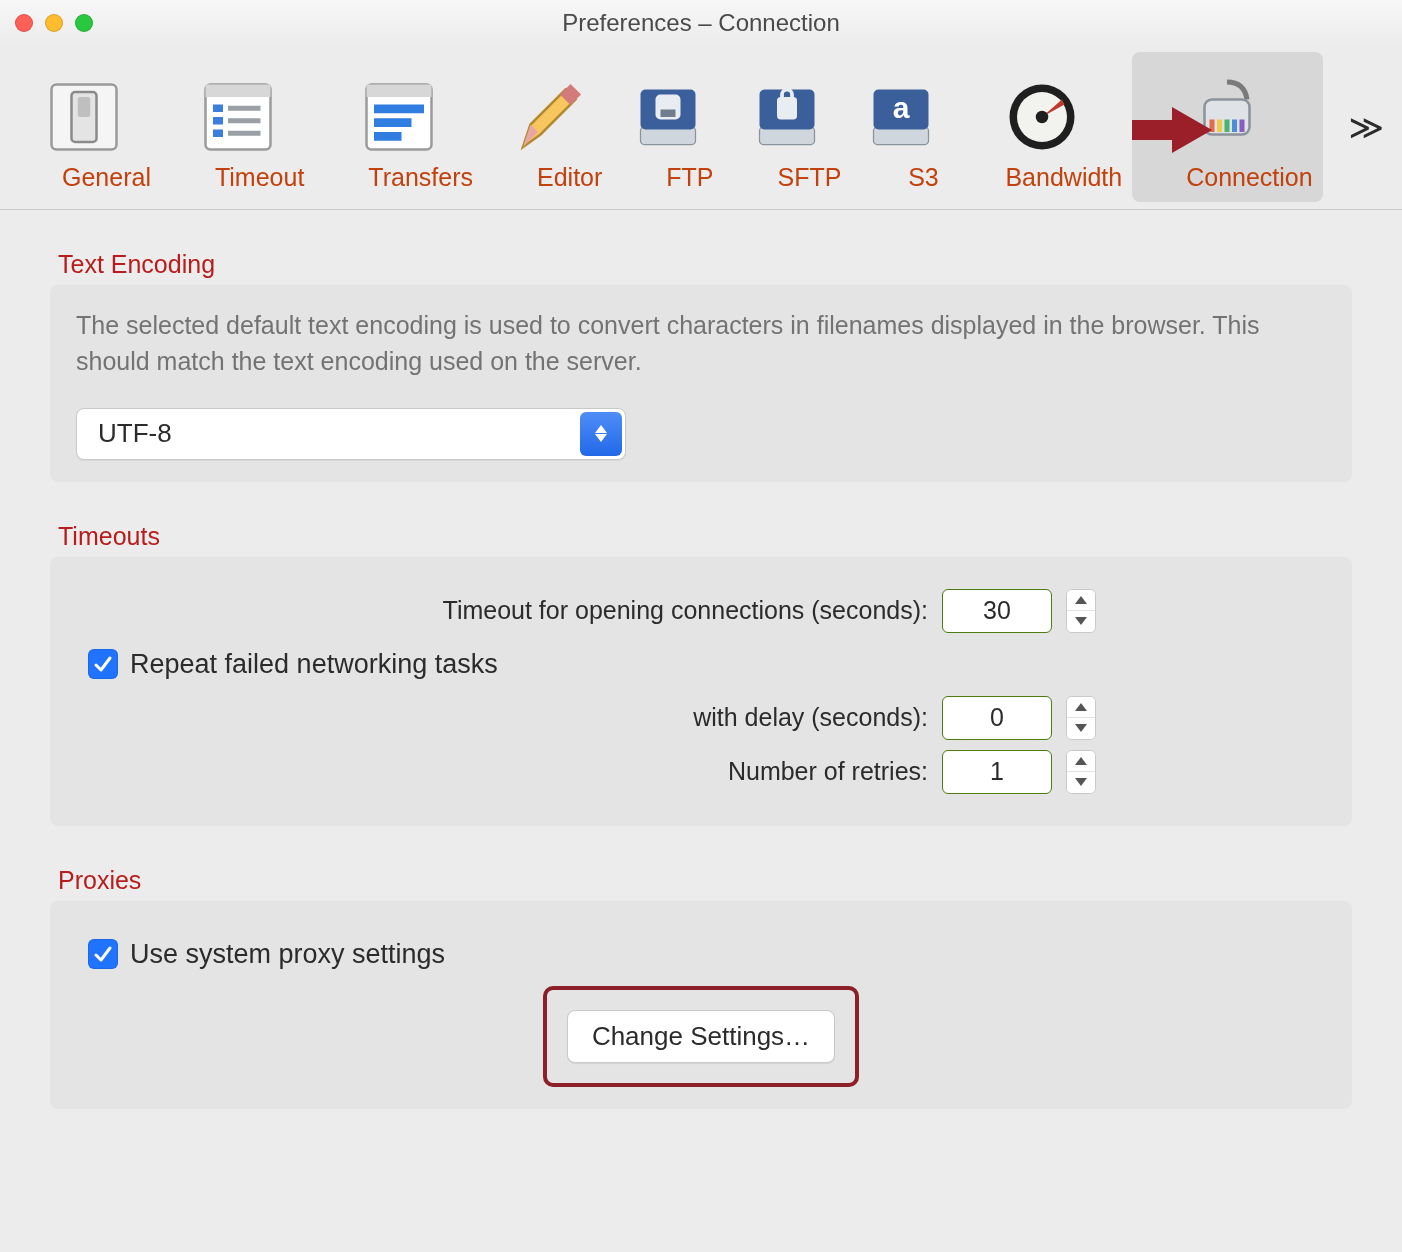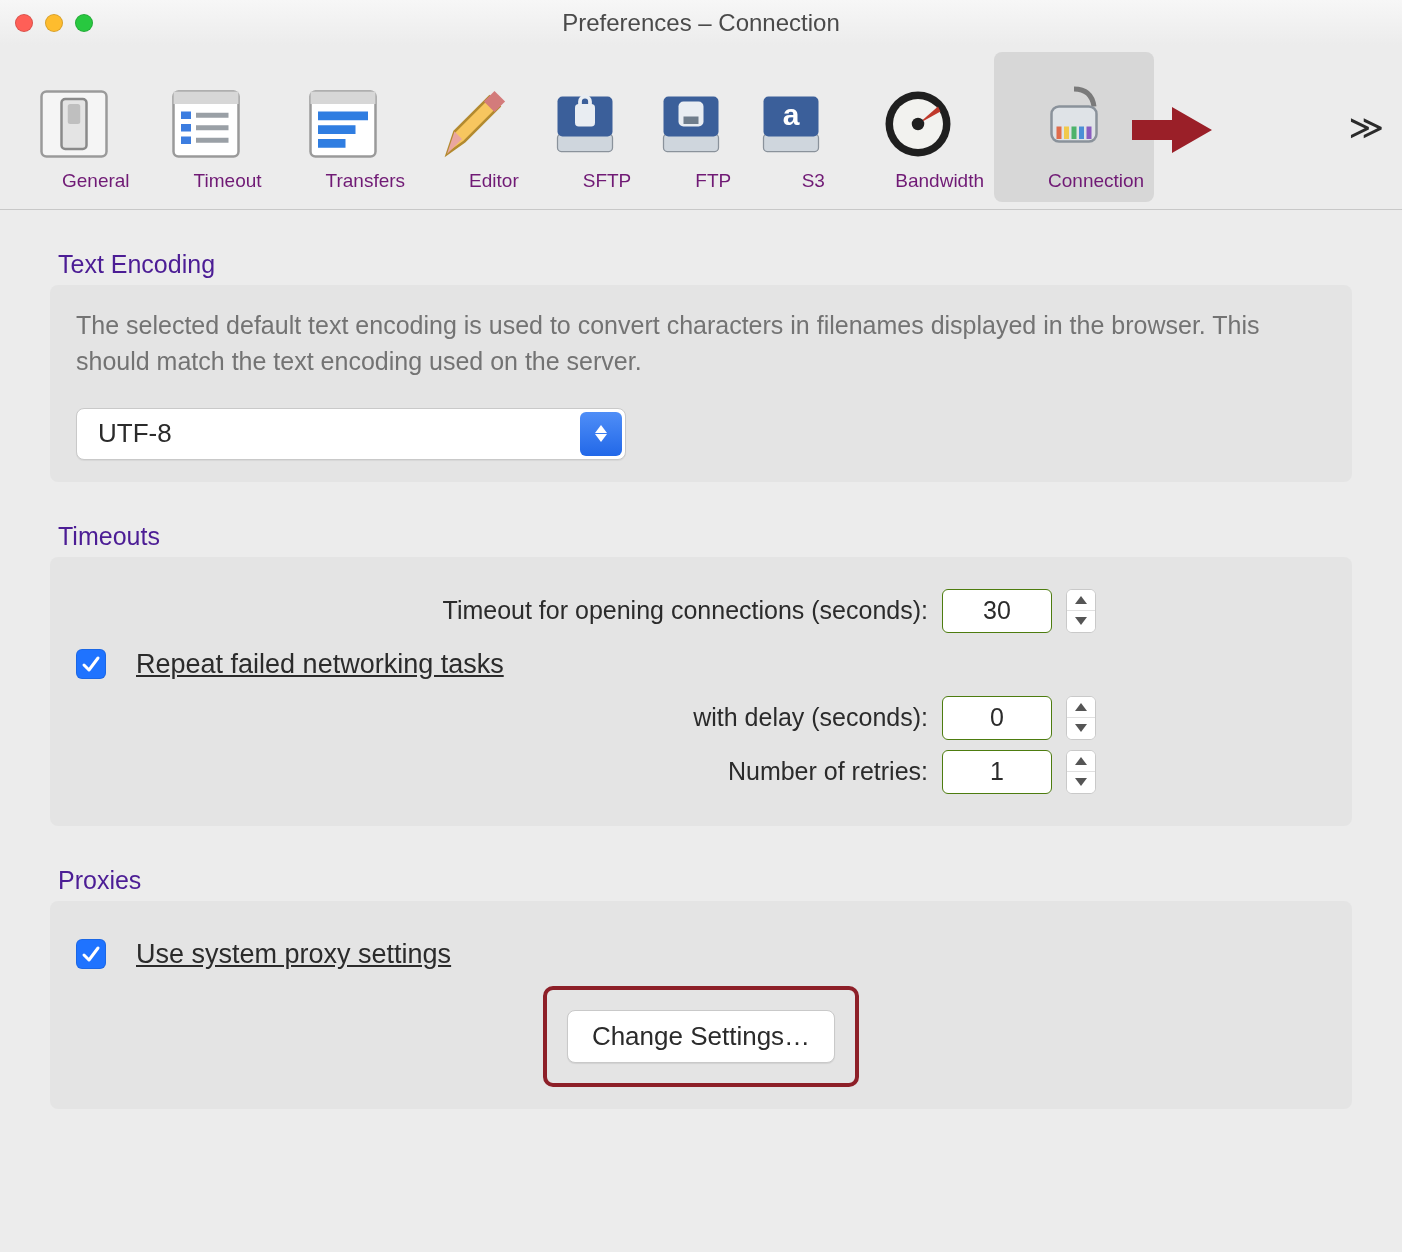--- a/index.html
+++ b/index.html
@@ -41,35 +41,35 @@
     flex-direction: column;
     align-items: center;
     justify-content: flex-end;
     padding: 8px 10px 10px 10px;
     border-radius: 8px;
     cursor: default;
     height: 150px;
     position: relative;
   }
   .toolbar-item.active { background: #d7d7d7; }
-  .toolbar-item .label { font-size: 19px; color: #701a75; margin-top: 6px; margin-left: 44px; }
+  .toolbar-item .label { font-size: 25px; color: #c2410c; margin-top: 6px; margin-left: 44px; }
   .toolbar-icon { width: 80px; height: 80px; display:flex; align-items:center; justify-content:center; }
   .overflow { position:absolute; right:18px; top:50%; transform:translateY(-50%); font-size:34px; color:#2b2b2b; }
   
   .arrow {
     position:absolute;
     right:190px;
     top:60px;
     width:80px;
     height:50px;
     pointer-events:none;
   }
   
   .content { padding: 40px 50px; }
-  .section-label { font-size: 25px; color: #4c1d95; margin-bottom: 6px; margin-left: 8px;}
+  .section-label { font-size: 25px; color: #b91c1c; margin-bottom: 6px; margin-left: 8px;}
   .group-box {
     background: #e4e4e4;
     border-radius: 8px;
     padding: 22px 26px;
     margin-bottom: 40px;
   }
   .description { font-size: 25px; color: #737373; line-height: 1.45; margin-bottom: 28px; }
   
   .popup {
     display:flex; align-items:center;
@@ -100,21 +100,21 @@
     display:flex; align-items:center; justify-content:center;
   }
   .stepper {
     width:30px; height:44px; display:flex; flex-direction:column;
     border:1px solid #c9c9c9; border-radius:6px; overflow:hidden; background:#fff;
   }
   .stepper button{ flex:1; border:none; background:#fff; display:flex; align-items:center; justify-content:center; }
   .stepper button:first-child{ border-bottom:1px solid #e0e0e0; }
   .stepper svg{ width:12px; height:8px; }
   
-  .checkbox-row { display:flex; align-items:center; gap:30px; margin: 16px 0; text-decoration: underline; }
+  .checkbox-row { display:flex; align-items:center; gap:12px; margin: 16px 12px; }
   .cbox {
     width:30px; height:30px; background:#1f73ff; border-radius:6px;
     display:flex; align-items:center; justify-content:center;
     box-shadow: inset 0 0 0 1px rgba(0,0,0,0.1);
   }
   .cbox svg { width:20px; height:20px; }
   .cbox-label{ font-size:27px; }
   
   .push-button {
     padding: 10px 24px;
@@ -193,37 +193,37 @@
         </svg>
     </div>
     <span class="label">Editor</span>
   </div>
 
   <div class="toolbar-item">
     <div class="toolbar-icon">
       <svg viewBox="0 0 64 64">
           <rect x="10" y="40" width="44" height="14" rx="3" fill="#cfd6dd" stroke="#8a929b"></rect>
           <rect x="10" y="10" width="44" height="32" rx="4" fill="#3b5f9a"></rect>
+          <rect x="22" y="14" width="20" height="20" rx="4" fill="#e9edf2"></rect>
+          <rect x="26" y="26" width="12" height="6" fill="#6f7d8c"></rect>
+        </svg>
+    </div>
+    <span class="label">FTP</span>
+  </div>
+
+  <div class="toolbar-item">
+    <div class="toolbar-icon">
+      <svg viewBox="0 0 64 64">
+          <rect x="10" y="40" width="44" height="14" rx="3" fill="#cfd6dd" stroke="#8a929b"></rect>
+          <rect x="10" y="10" width="44" height="32" rx="4" fill="#3b5f9a"></rect>
           <rect x="24" y="16" width="16" height="18" rx="3" fill="#e9edf2"></rect>
           <rect x="28" y="10" width="8" height="10" rx="4" fill="none" stroke="#e9edf2" stroke-width="3"></rect>
         </svg>
     </div>
     <span class="label">SFTP</span>
-  </div>
-
-  <div class="toolbar-item">
-    <div class="toolbar-icon">
-      <svg viewBox="0 0 64 64">
-          <rect x="10" y="40" width="44" height="14" rx="3" fill="#cfd6dd" stroke="#8a929b"></rect>
-          <rect x="10" y="10" width="44" height="32" rx="4" fill="#3b5f9a"></rect>
-          <rect x="22" y="14" width="20" height="20" rx="4" fill="#e9edf2"></rect>
-          <rect x="26" y="26" width="12" height="6" fill="#6f7d8c"></rect>
-        </svg>
-    </div>
-    <span class="label">FTP</span>
   </div>
 
   <div class="toolbar-item">
     <div class="toolbar-icon">
       <svg viewBox="0 0 64 64">
           <rect x="10" y="40" width="44" height="14" rx="3" fill="#cfd6dd" stroke="#8a929b"></rect>
           <rect x="10" y="10" width="44" height="32" rx="4" fill="#3b5f9a"></rect>
           <text x="32" y="33" font-size="24" font-weight="bold" fill="#fff" text-anchor="middle" font-family="Arial">a</text>
         </svg>
     </div>

